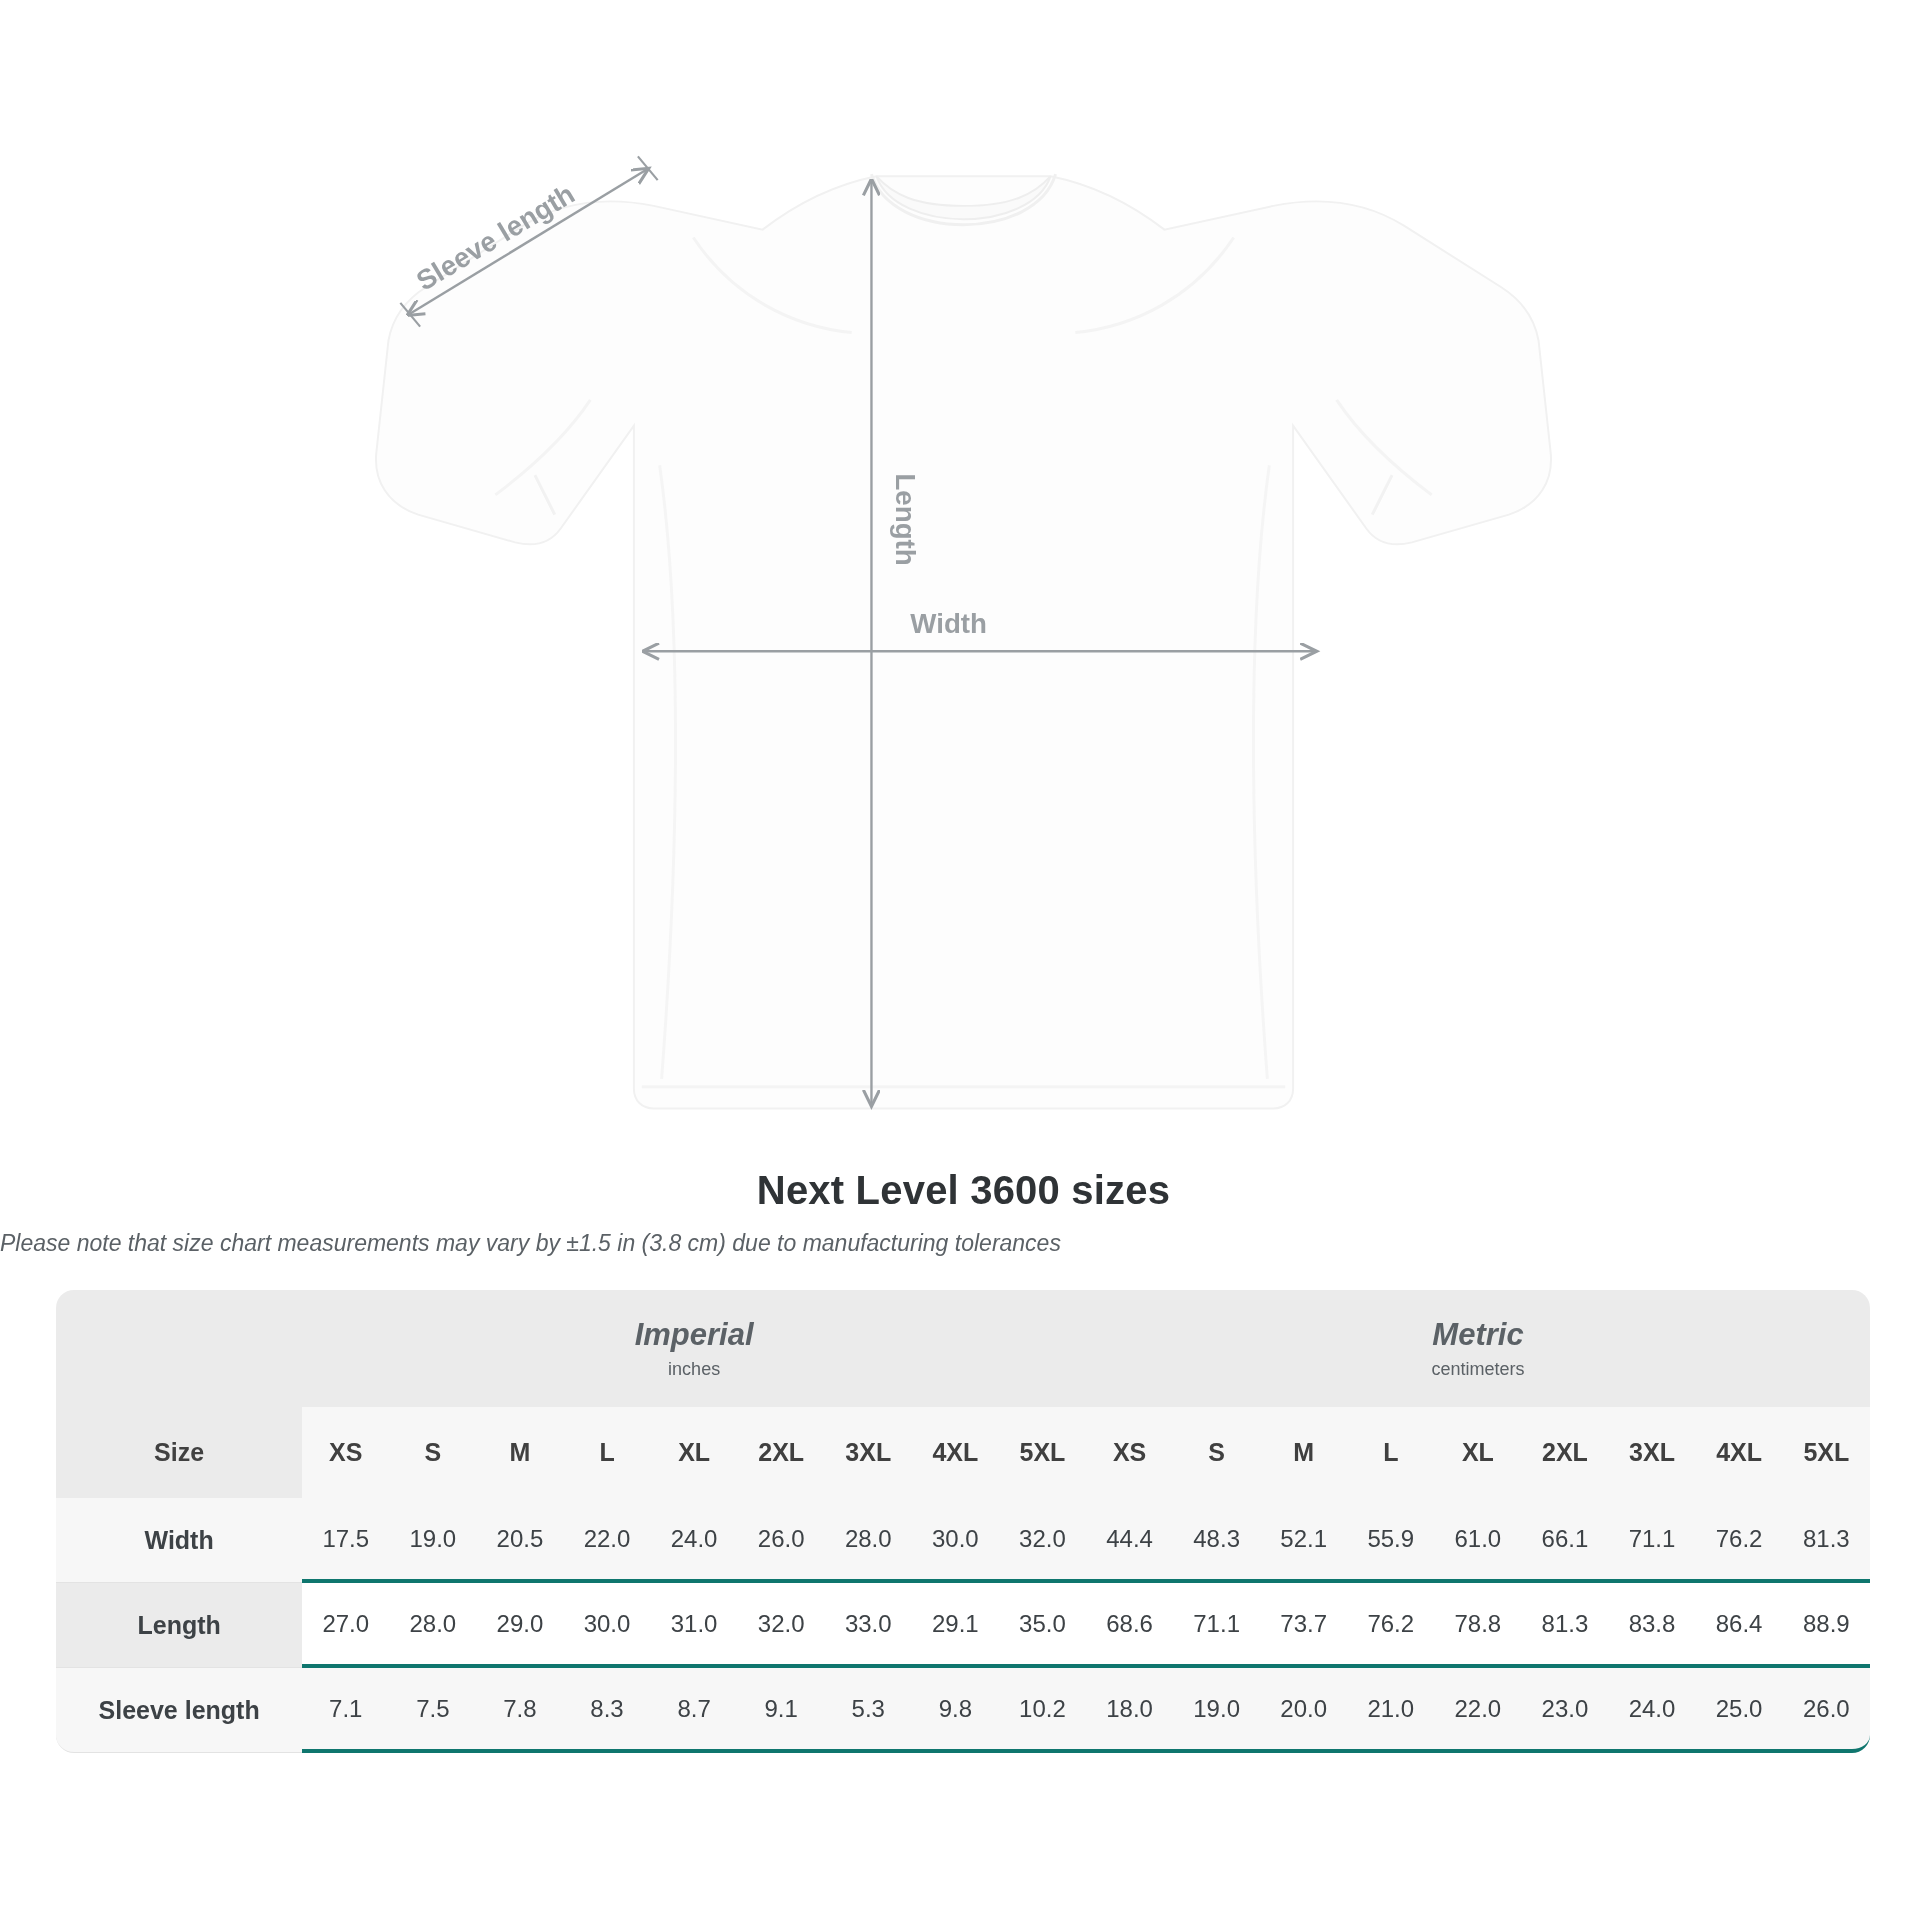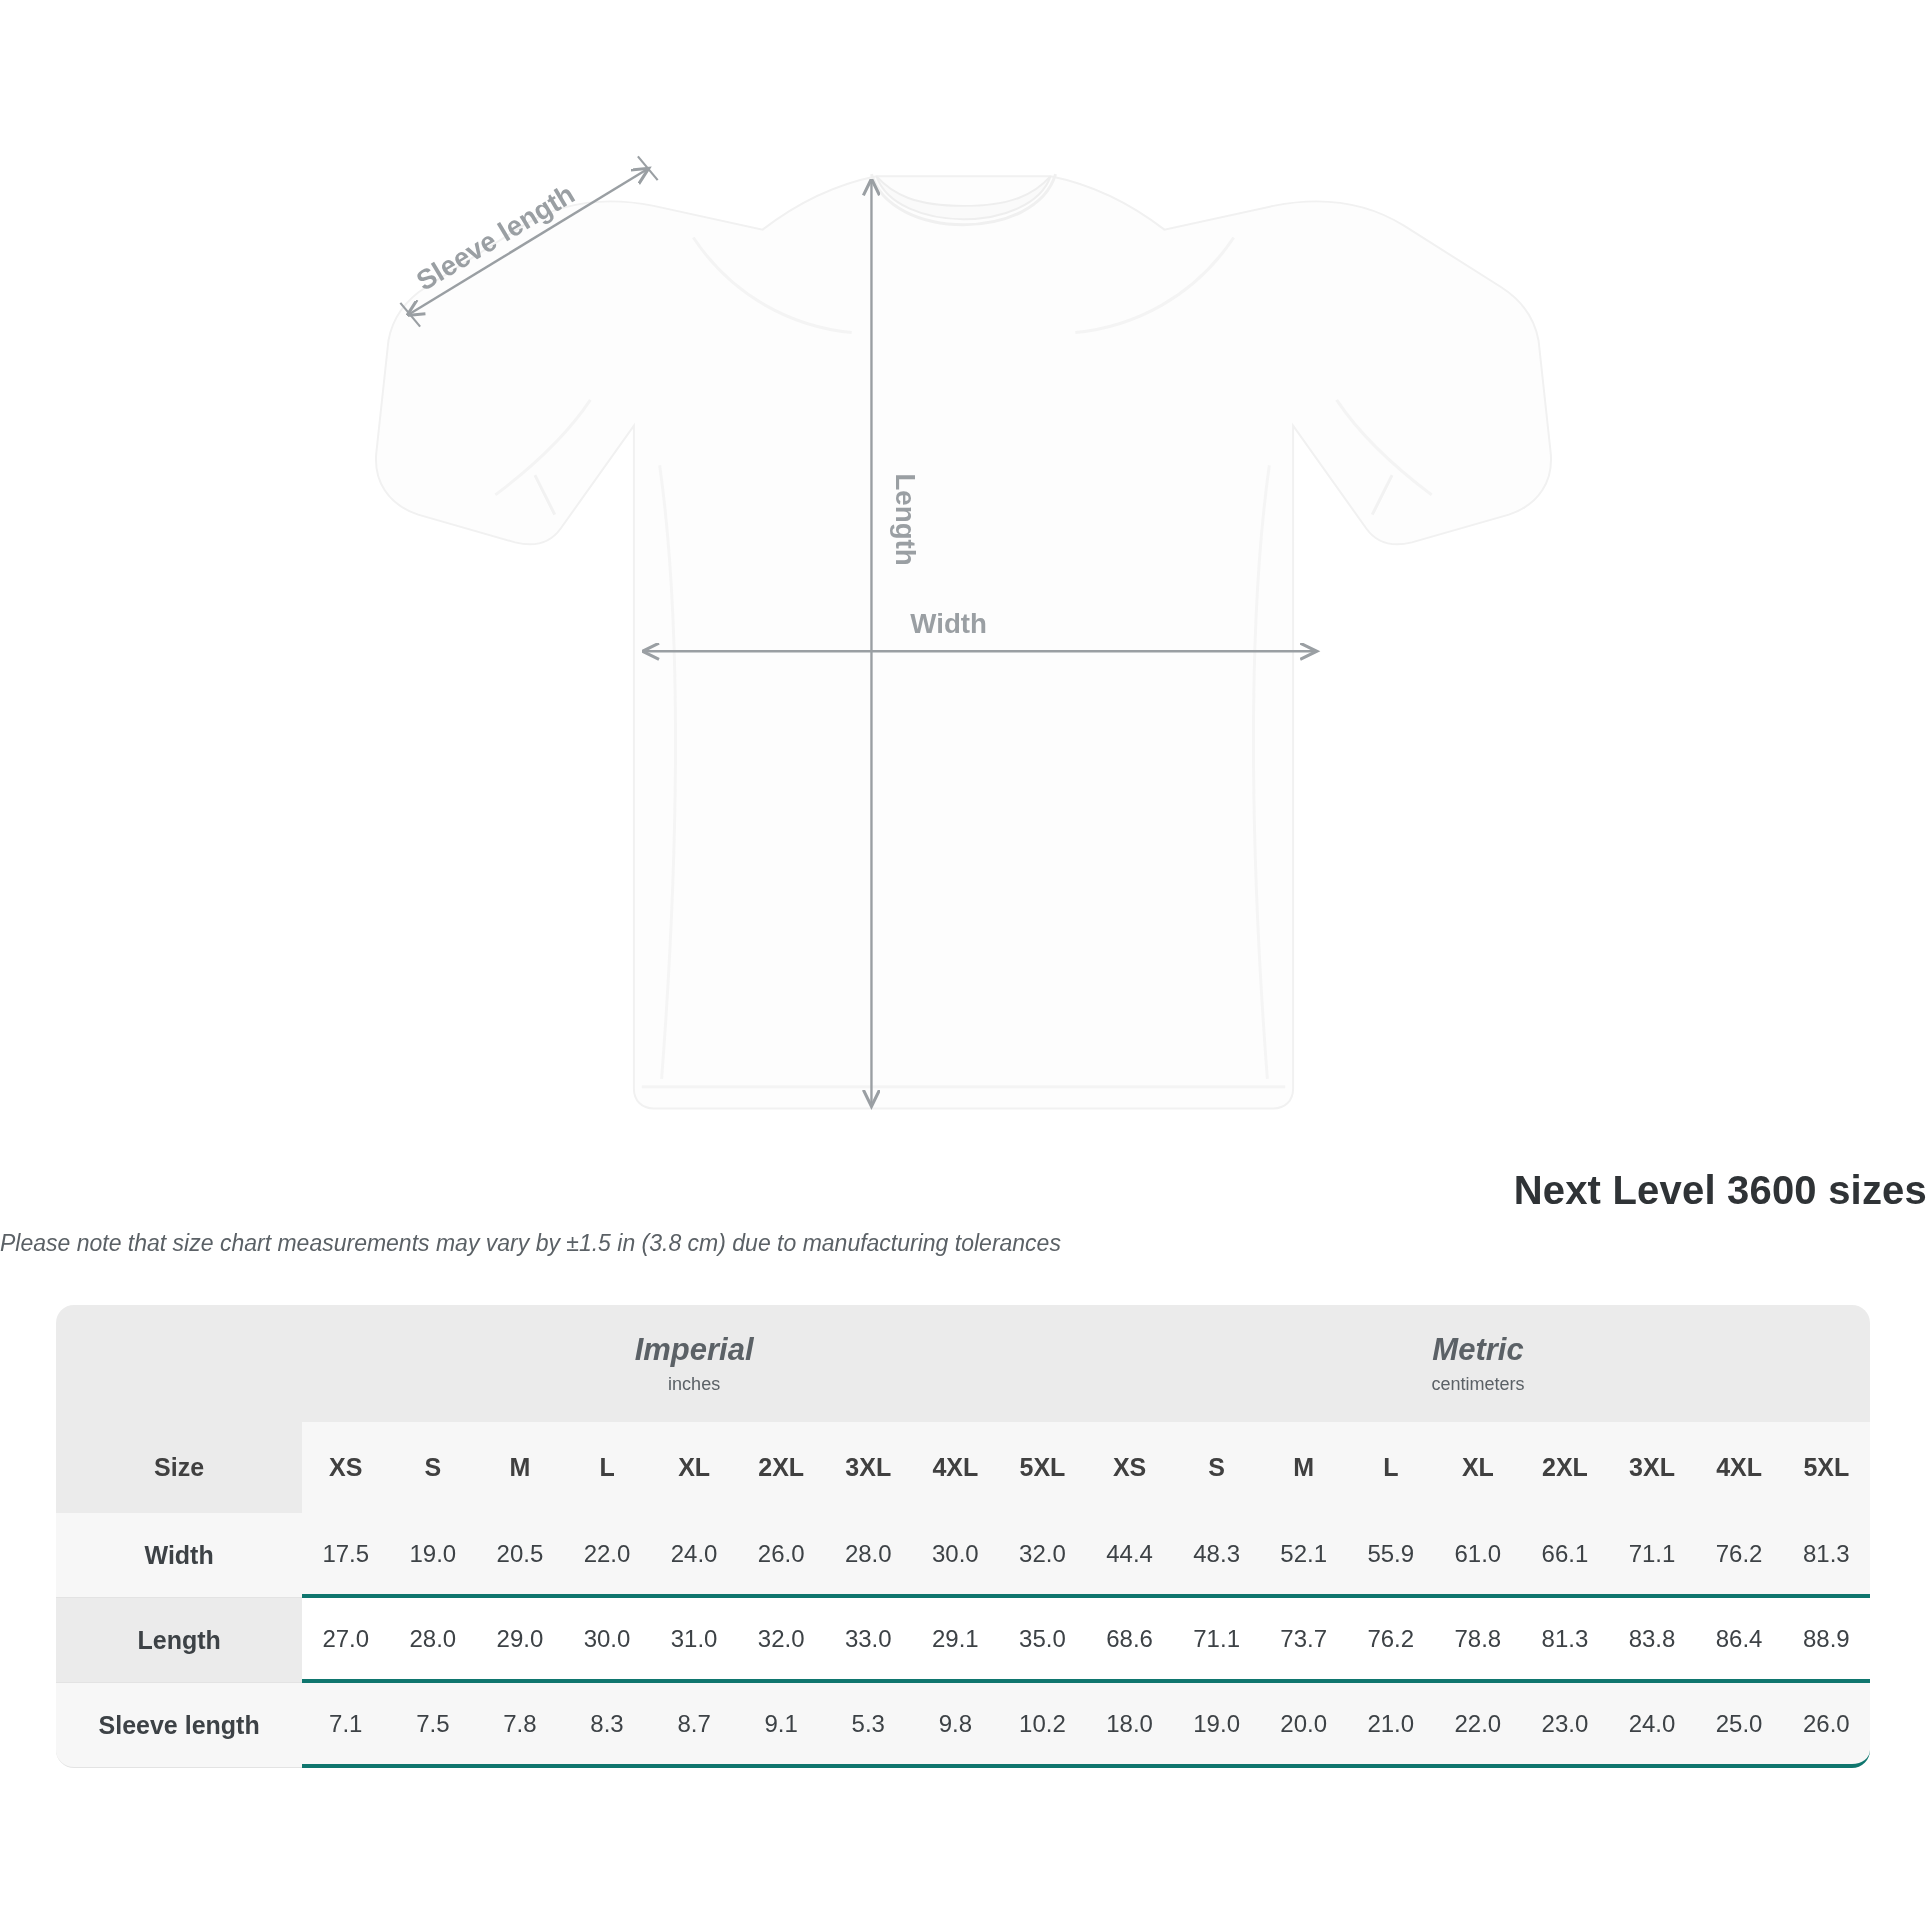--- a/index.html
+++ b/index.html
@@ -22,42 +22,41 @@
     left: 0; top: 0;
     width: 1927px; height: 1158px;
   }
   #illustration svg { display: block; }
 
   
   #chart-title {
     position: absolute;
     left: 0; top: 1168px;
     width: 1927px;
-    text-align: right;
+    text-align: center;
     font-size: 40px;
     font-weight: bold;
     color: #2f3336;
     letter-spacing: 0.2px;
   }
   #chart-note {
     position: absolute;
     left: 0; top: 1230px;
     width: 1927px;
     text-align: left;
     font-size: 23px;
     font-style: italic;
     color: #5b6166;
   }
 
   
   #size-table-wrap {
     position: absolute;
     left: 56px; top: 1290px;
     width: 1814px;
-    margin-top: 15px;
   }
   table.size-table {
     border-collapse: separate;
     border-spacing: 0;
     width: 1814px;
     table-layout: fixed;
   }
   table.size-table td {
     border: 0;
     padding: 0;

